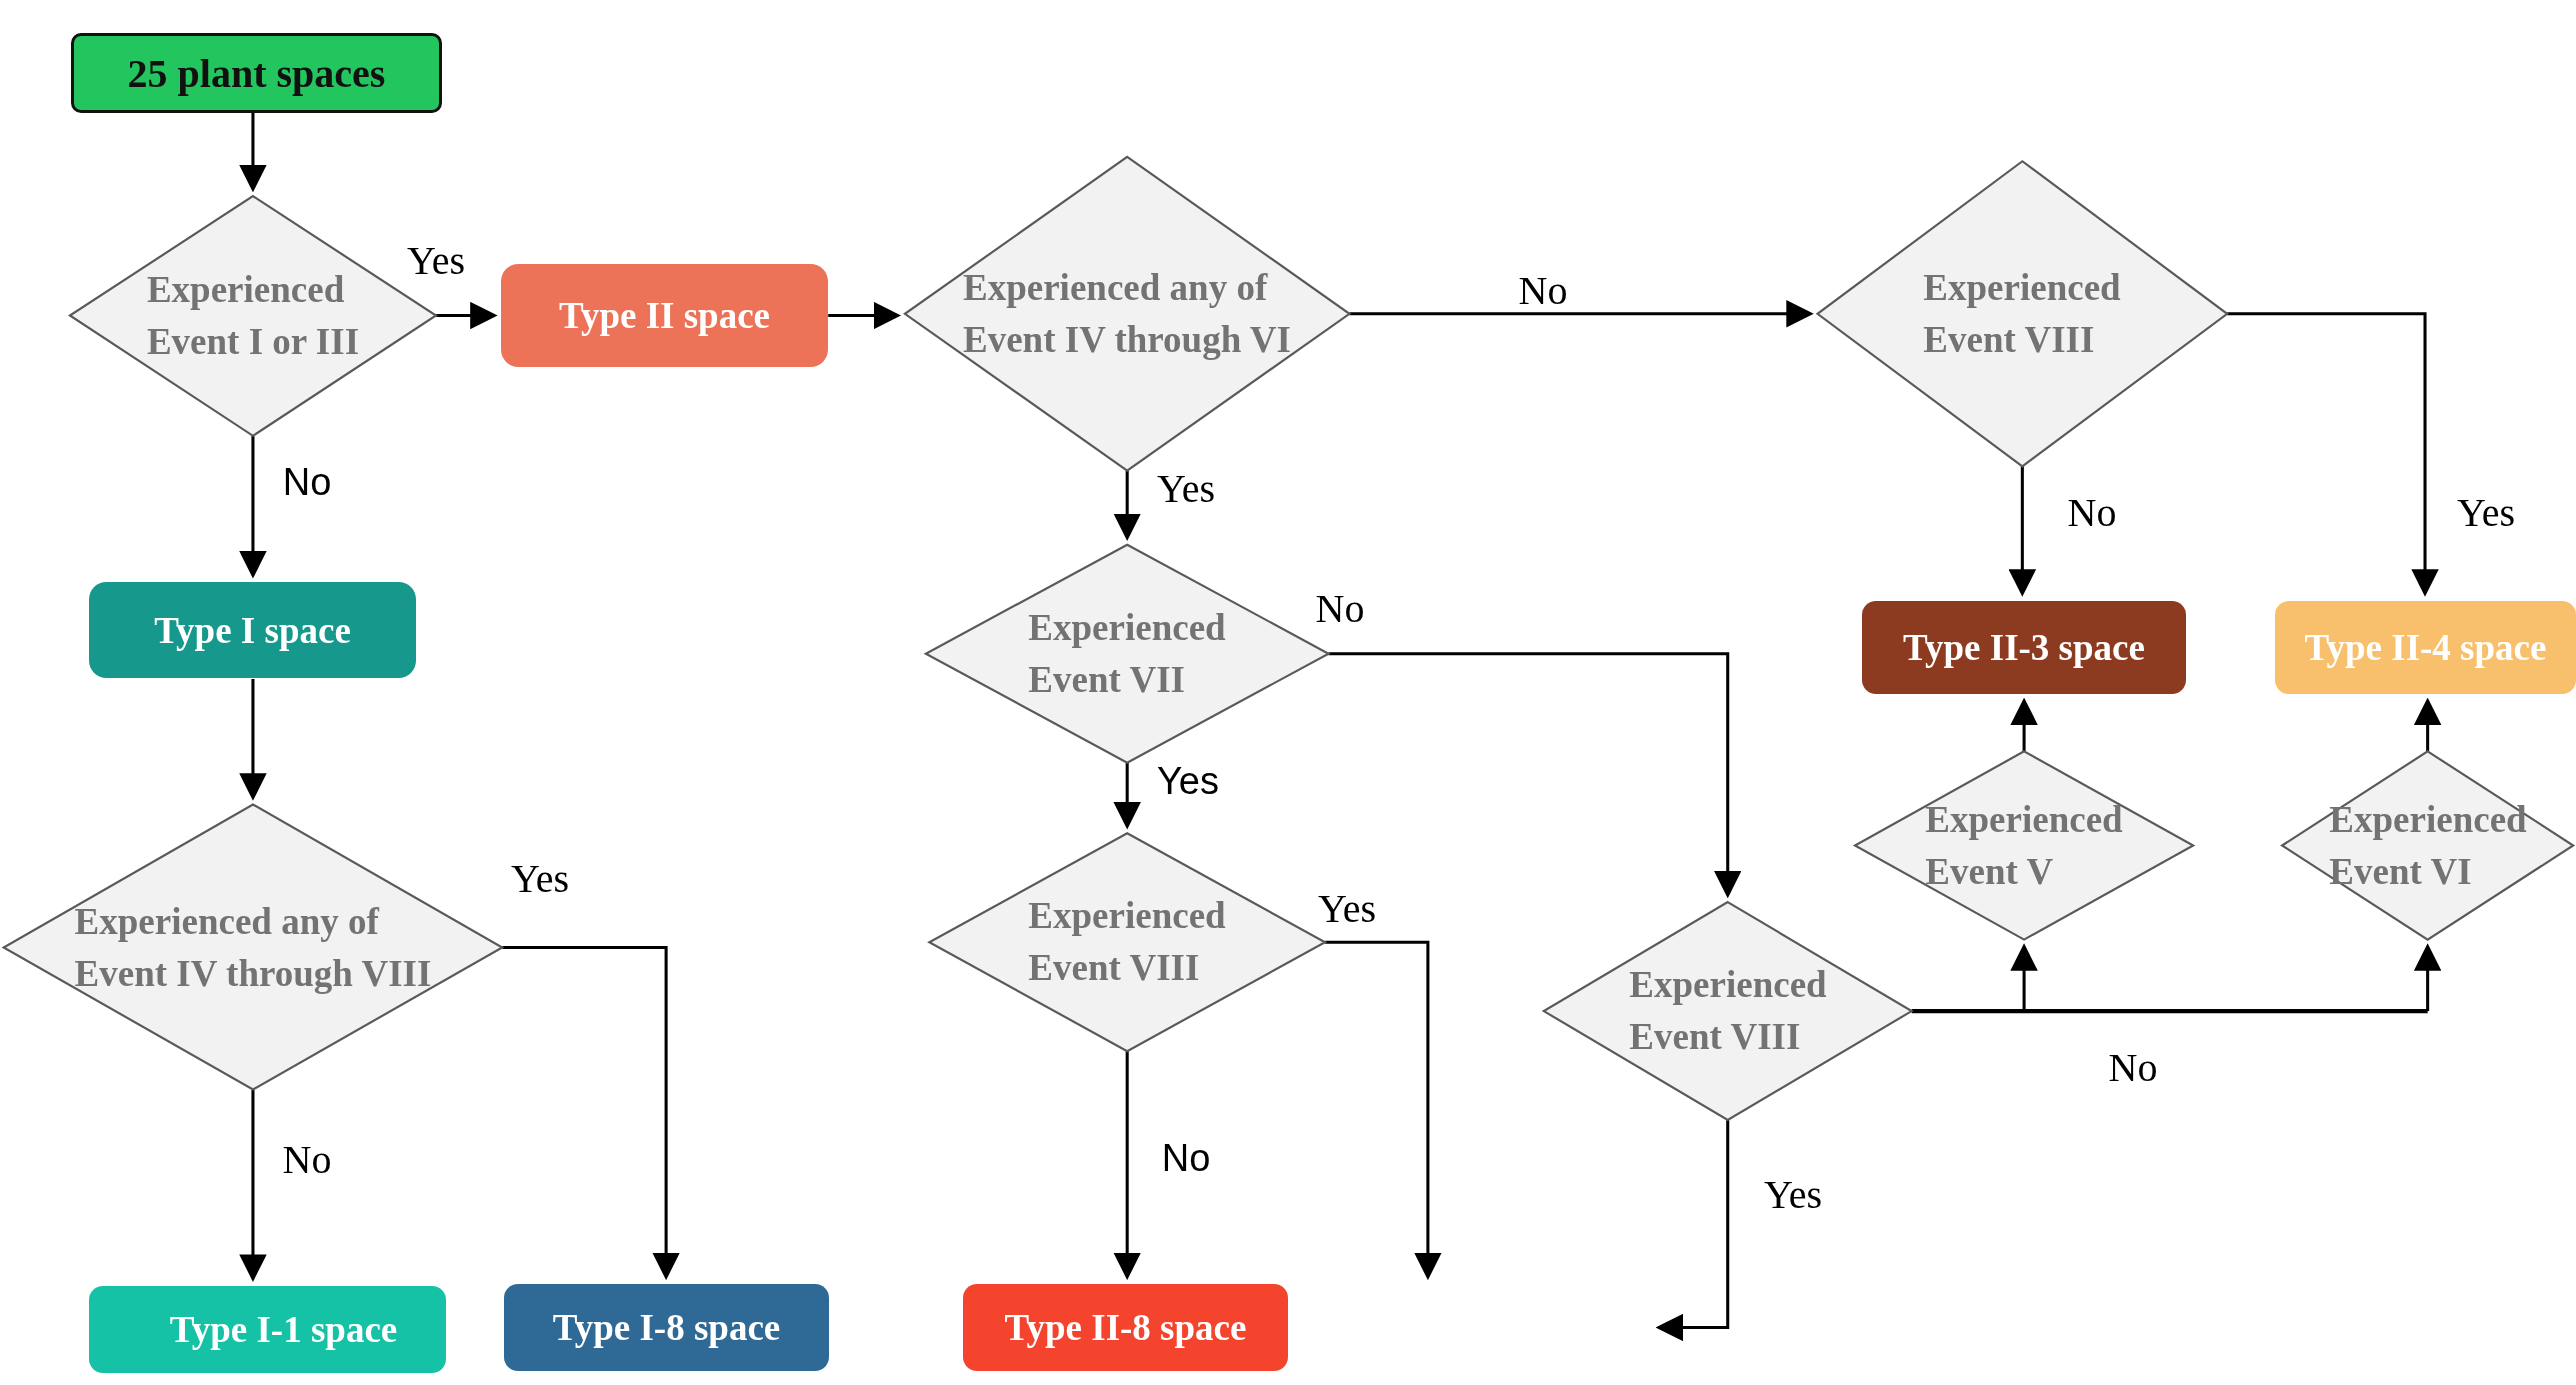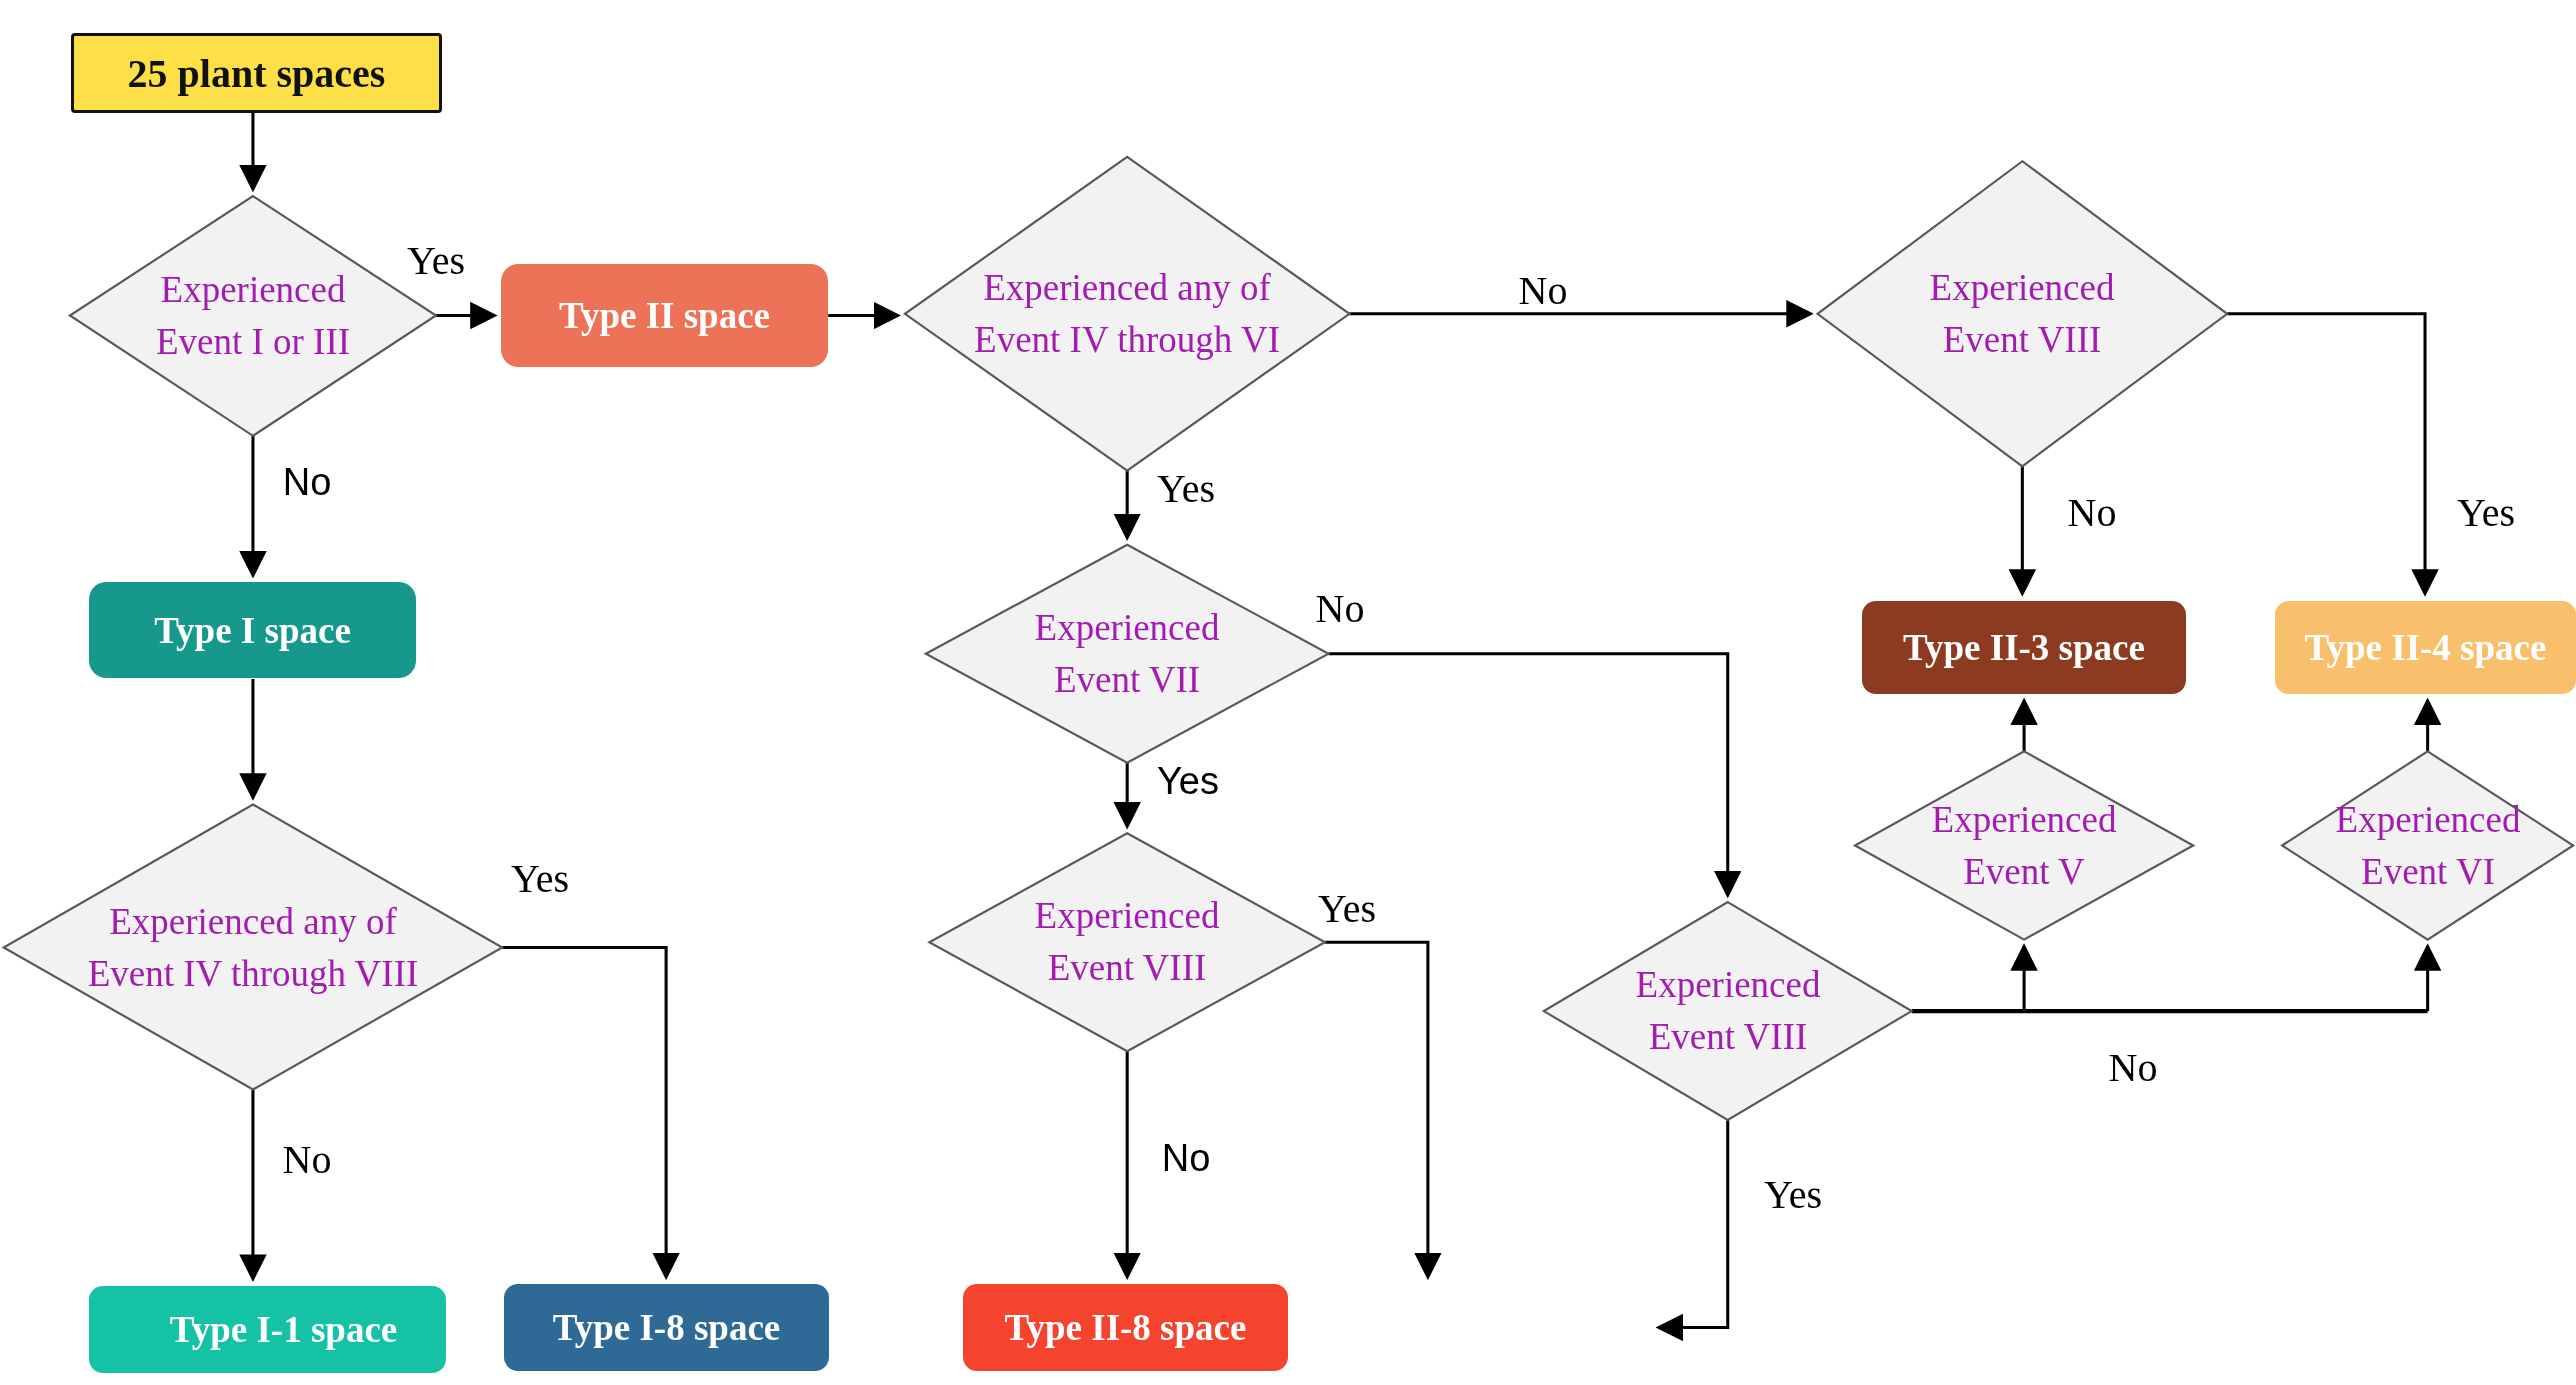--- a/index.html
+++ b/index.html
@@ -14,27 +14,27 @@
   .edge{stroke:#000000;stroke-width:3.5;fill:none;}
   .edge.thick{stroke-width:5;}
   .diamond{stroke:#595959;stroke-width:2.5;}
   .node-box{
     position:absolute;
     display:flex;align-items:center;justify-content:center;
     font-weight:bold;font-size:37px;color:#ffffff;
     border-radius:14px;text-align:center;
   }
   .start-box{
-    background:#fde047;border:3.5px solid #111111;border-radius:4px;
+    background:#22c55e;border:3.5px solid #111111;border-radius:10px;
     color:#111111;font-size:40px;
   }
   .diamond-label{
     position:absolute;transform:translate(-50%,-50%);
-    font-weight:normal;font-size:37px;line-height:1.4;
-    color:#a21caf;text-align:center;white-space:pre;
+    font-weight:bold;font-size:37px;line-height:1.4;
+    color:#737373;white-space:pre;
   }
   .edge-label{
     position:absolute;transform:translate(-50%,-50%);
     font-size:40px;color:#000000;white-space:nowrap;
   }
   .edge-label.sans{font-family:"Liberation Sans","DejaVu Sans",sans-serif;font-size:38px;}
 </style>
 </head>
 <body>
 

